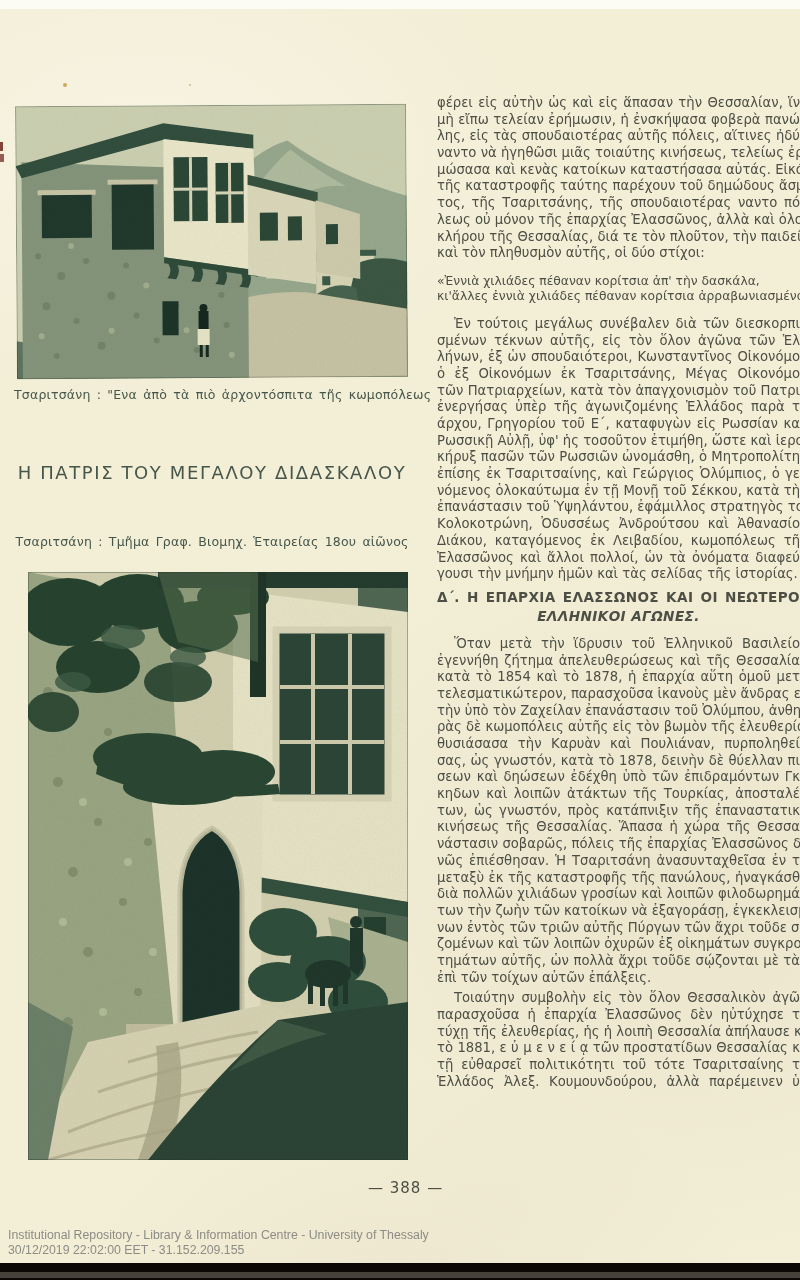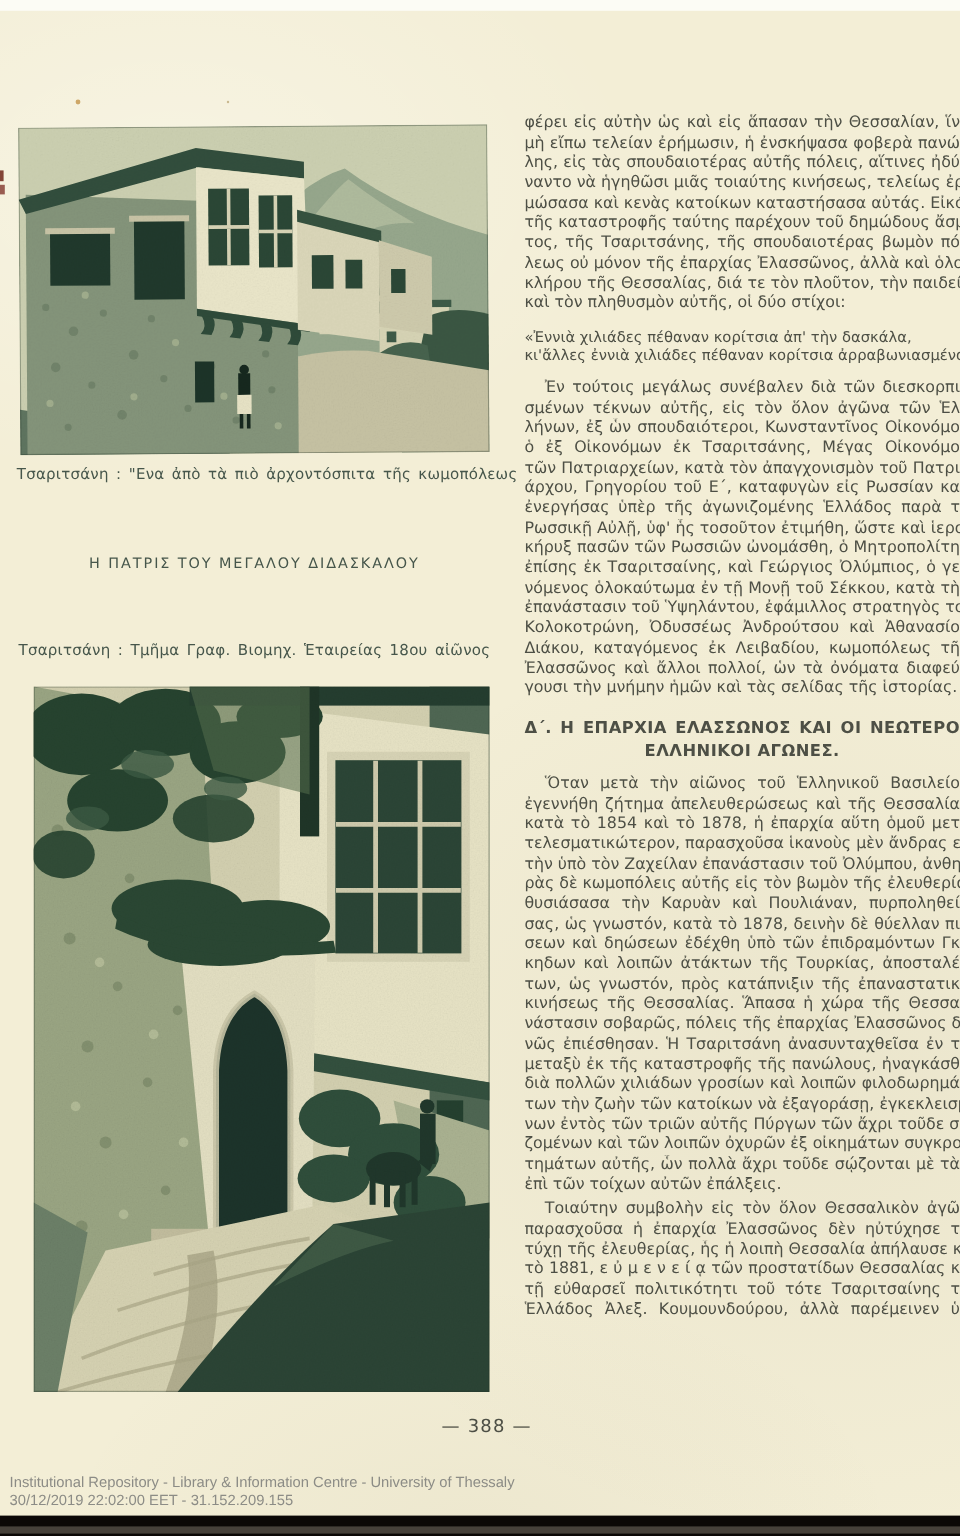--- a/index.html
+++ b/index.html
@@ -15,35 +15,35 @@
 
   
   .photo1{position:absolute;left:16px;top:105px;width:391px;height:273px;transform:rotate(-.4deg);}
   .photo2{position:absolute;left:28px;top:572px;width:380px;height:588px;}
   .photo1 svg,.photo2 svg{display:block;width:100%;height:100%;}
   .caption{position:absolute;color:var(--cap-ink,#4b564b);font-size:12.5px;
         letter-spacing:.2px;word-spacing:2px;text-align:center;white-space:nowrap;}
   .cap1{left:14px;top:387px;width:396px;}
   .cap2{left:14px;top:534px;width:396px;}
   .main-heading{position:absolute;left:16px;top:462px;width:392px;text-align:center;
-        color:var(--cap-ink,#44554a);font-size:12px;letter-spacing:1.6px;white-space:nowrap;}
+        color:var(--cap-ink,#44554a);font-size:18px;letter-spacing:1.6px;white-space:nowrap;}
   .pagenum{position:absolute;left:368px;top:1179px;width:128px;text-align:left;
         color:var(--ink,#4d4f45);font-size:15px;letter-spacing:1px;}
 
   
   .rc{position:absolute;left:437px;top:95px;width:363px;height:1070px;overflow:hidden;
         color:var(--ink,#4d4f45);}
   .ln{height:16.7px;line-height:16.7px;font-size:13.2px;white-space:nowrap;
         text-align:justify;text-align-last:justify;overflow:hidden;}
   .ln.end{text-align-last:left;}
   .ln.poem{height:15px;line-height:15px;font-size:12.3px;text-align-last:left;}
   .ln.indent{text-indent:17px;}
   .ln.hA,.ln.hB{height:19px;line-height:19px;font-weight:bold;font-size:13.6px;letter-spacing:.4px;}
-  .ln.hB{text-align:right;text-align-last:center;}
-  .ln.m4{margin-top:4px;}.ln.m10{margin-top:10px;}.ln.m12{margin-top:12px;}.ln.m15{margin-top:15px;}
+  .ln.hB{text-align:right;text-align-last:center;font-style:italic;}
+  .ln.m4{margin-top:4px;}.ln.m10{margin-top:10px;}.ln.m12{margin-top:12px;}.ln.m15{margin-top:5px;}
 
   
   .footer{position:absolute;left:8px;top:1228px;color:var(--footer-gray,#8c8c86);
         font-family:"Liberation Sans",sans-serif;font-size:12.3px;line-height:14.5px;}
   .barblack{position:absolute;left:0;top:1263px;width:800px;height:17px;background:var(--bar-black,#0b0806);}
   .barstrip{position:absolute;left:0;top:1272px;width:800px;height:6px;background:var(--bar-strip,#46413a);}
 
   
   .speck1{position:absolute;left:63px;top:83px;width:4px;height:4px;border-radius:50%;background:#c79a52;opacity:.85;}
   .speck2{position:absolute;left:189px;top:84px;width:2px;height:2px;border-radius:50%;background:#c9b98f;}
@@ -283,45 +283,45 @@
     </svg>
   </div>
 
   <div class="rc">
       <div class="ln">φέρει εἰς αὐτὴν ὡς καὶ εἰς ἅπασαν τὴν Θεσσαλίαν, ἵν</div>
       <div class="ln">μὴ εἴπω τελείαν ἐρήμωσιν, ἡ ἐνσκήψασα φοβερὰ πανώ</div>
       <div class="ln">λης, εἰς τὰς σπουδαιοτέρας αὐτῆς πόλεις, αἵτινες ἠδύ</div>
       <div class="ln">ναντο νὰ ἡγηθῶσι μιᾶς τοιαύτης κινήσεως, τελείως ἐρη</div>
       <div class="ln">μώσασα καὶ κενὰς κατοίκων καταστήσασα αὐτάς. Εἰκόν</div>
       <div class="ln">τῆς καταστροφῆς ταύτης παρέχουν τοῦ δημώδους ἄσμα</div>
-      <div class="ln">τος, τῆς Τσαριτσάνης, τῆς σπουδαιοτέρας βωμὸν πό</div>
+      <div class="ln">τος, τῆς Τσαριτσάνης, τῆς σπουδαιοτέρας ναντο πό</div>
       <div class="ln">λεως οὐ μόνον τῆς ἐπαρχίας Ἐλασσῶνος, ἀλλὰ καὶ ὁλο</div>
       <div class="ln">κλήρου τῆς Θεσσαλίας, διά τε τὸν πλοῦτον, τὴν παιδεία</div>
       <div class="ln end">καὶ τὸν πληθυσμὸν αὐτῆς, οἱ δύο στίχοι:</div>
       <div class="ln poem m12">«Ἐννιὰ χιλιάδες πέθαναν κορίτσια ἀπ' τὴν δασκάλα,</div>
       <div class="ln poem">κι'ἄλλες ἐννιὰ χιλιάδες πέθαναν κορίτσια ἀρραβωνιασμένα</div>
       <div class="ln indent m12">Ἐν τούτοις μεγάλως συνέβαλεν διὰ τῶν διεσκορπι</div>
       <div class="ln">σμένων τέκνων αὐτῆς, εἰς τὸν ὅλον ἀγῶνα τῶν Ἑλ</div>
       <div class="ln">λήνων, ἐξ ὧν σπουδαιότεροι, Κωνσταντῖνος Οἰκονόμο</div>
       <div class="ln">ὁ ἐξ Οἰκονόμων ἐκ Τσαριτσάνης, Μέγας Οἰκονόμο</div>
       <div class="ln">τῶν Πατριαρχείων, κατὰ τὸν ἀπαγχονισμὸν τοῦ Πατρι</div>
+      <div class="ln">ἐνεργήσας ὑπὲρ τῆς ἀγωνιζομένης Ἑλλάδος παρὰ τ</div>
       <div class="ln">άρχου, Γρηγορίου τοῦ Ε΄, καταφυγὼν εἰς Ρωσσίαν κα</div>
-      <div class="ln">ἐνεργήσας ὑπὲρ τῆς ἀγωνιζομένης Ἑλλάδος παρὰ τ</div>
       <div class="ln">Ρωσσικῇ Αὐλῇ, ὑφ' ἧς τοσοῦτον ἐτιμήθη, ὥστε καὶ ἱερο</div>
       <div class="ln">κήρυξ πασῶν τῶν Ρωσσιῶν ὠνομάσθη, ὁ Μητροπολίτη</div>
       <div class="ln">ἐπίσης ἐκ Τσαριτσαίνης, καὶ Γεώργιος Ὀλύμπιος, ὁ γε</div>
       <div class="ln">νόμενος ὁλοκαύτωμα ἐν τῇ Μονῇ τοῦ Σέκκου, κατὰ τὴ</div>
       <div class="ln">ἐπανάστασιν τοῦ Ὑψηλάντου, ἐφάμιλλος στρατηγὸς το</div>
       <div class="ln">Κολοκοτρώνη, Ὀδυσσέως Ἀνδρούτσου καὶ Ἀθανασίο</div>
       <div class="ln">Διάκου, καταγόμενος ἐκ Λειβαδίου, κωμοπόλεως τῆ</div>
       <div class="ln">Ἐλασσῶνος καὶ ἄλλοι πολλοί, ὧν τὰ ὀνόματα διαφεύ</div>
       <div class="ln end">γουσι τὴν μνήμην ἡμῶν καὶ τὰς σελίδας τῆς ἱστορίας.</div>
       <div class="ln hA m15">Δ΄. Η ΕΠΑΡΧΙΑ ΕΛΑΣΣΩΝΟΣ ΚΑΙ ΟΙ ΝΕΩΤΕΡΟ</div>
       <div class="ln hB">ΕΛΛΗΝΙΚΟΙ ΑΓΩΝΕΣ.</div>
-      <div class="ln indent m10">Ὅταν μετὰ τὴν αἰῶνος τοῦ Ἑλληνικοῦ Βασιλείο</div>
+      <div class="ln indent m10">Ὅταν μετὰ τὴν ἵδρυσιν τοῦ Ἑλληνικοῦ Βασιλείο</div>
       <div class="ln">ἐγεννήθη ζήτημα ἀπελευθερώσεως καὶ τῆς Θεσσαλία</div>
       <div class="ln">κατὰ τὸ 1854 καὶ τὸ 1878, ἡ ἐπαρχία αὕτη ὁμοῦ μετ</div>
       <div class="ln">τελεσματικώτερον, παρασχοῦσα ἱκανοὺς μὲν ἄνδρας ε</div>
       <div class="ln">τὴν ὑπὸ τὸν Ζαχείλαν ἐπανάστασιν τοῦ Ὀλύμπου, ἀνθη</div>
       <div class="ln">ρὰς δὲ κωμοπόλεις αὐτῆς εἰς τὸν βωμὸν τῆς ἐλευθερία</div>
       <div class="ln">θυσιάσασα τὴν Καρυὰν καὶ Πουλιάναν, πυρποληθεί</div>
       <div class="ln">σας, ὡς γνωστόν, κατὰ τὸ 1878, δεινὴν δὲ θύελλαν πι</div>
       <div class="ln">σεων καὶ δηώσεων ἐδέχθη ὑπὸ τῶν ἐπιδραμόντων Γκ</div>
       <div class="ln">κηδων καὶ λοιπῶν ἀτάκτων τῆς Τουρκίας, ἀποσταλέ</div>
       <div class="ln">των, ὡς γνωστόν, πρὸς κατάπνιξιν τῆς ἐπαναστατικ</div>

